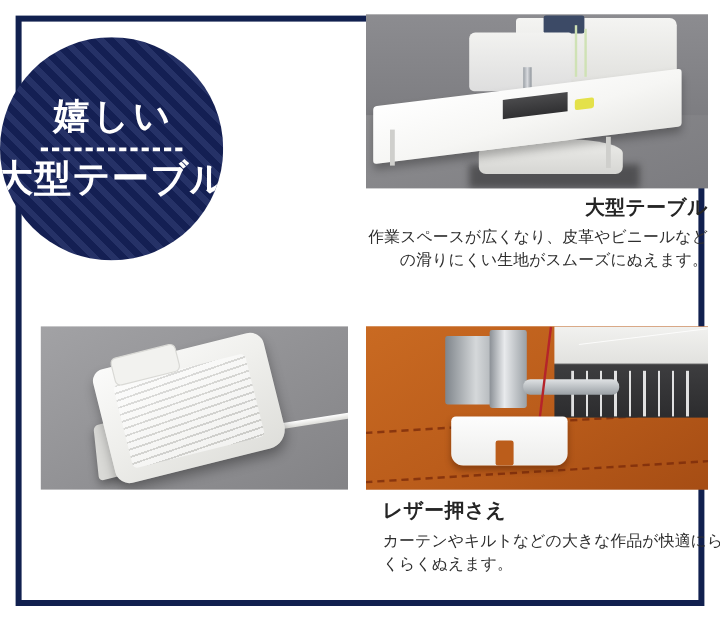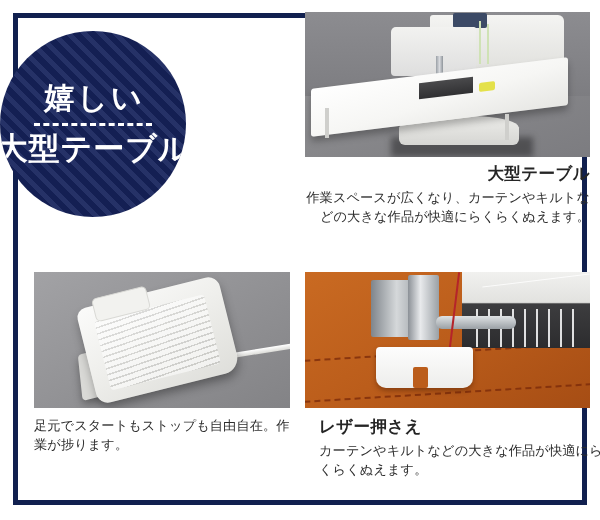--- a/index.html
+++ b/index.html
@@ -337,34 +337,33 @@
         <div class="base-shadow"></div>
         <div class="base"></div>
         <div class="tabletop"></div>
         <div class="plate"></div>
         <div class="spool-y"></div>
         <div class="leg-l"></div>
         <div class="leg-r"></div>
       </div>
       <div class="caption">
         <div class="cap-title">大型テーブル</div>
-        <div class="cap-body">作業スペースが広くなり、カーテンやキルトなどの大きな作品が快適にらくらくぬえます。</div>
+        <div class="cap-body">作業スペースが広くなり、皮革やビニールなどの滑りにくい生地がスムーズにぬえます。</div>
       </div>
     </div>
 
     <div class="cell feature cell-bl">
       <div class="photo ph-pedal">
         <div class="cord"></div>
         <div class="pedal-base"></div>
         <div class="pedal-top"></div>
         <div class="pedal-ribs"></div>
         <div class="pedal-heel"></div>
       </div>
       <div class="caption">
-        <div class="cap-body">足元でスタートもストップも自由自在。作業が捗ります。</div>
       </div>
     </div>
 
     <div class="cell feature cell-br">
       <div class="photo ph-leather">
         <div class="leather"></div>
         <div class="seam1"></div>
         <div class="seam2"></div>
         <div class="machine-plate"></div>
         <div class="plate-marks"></div>

